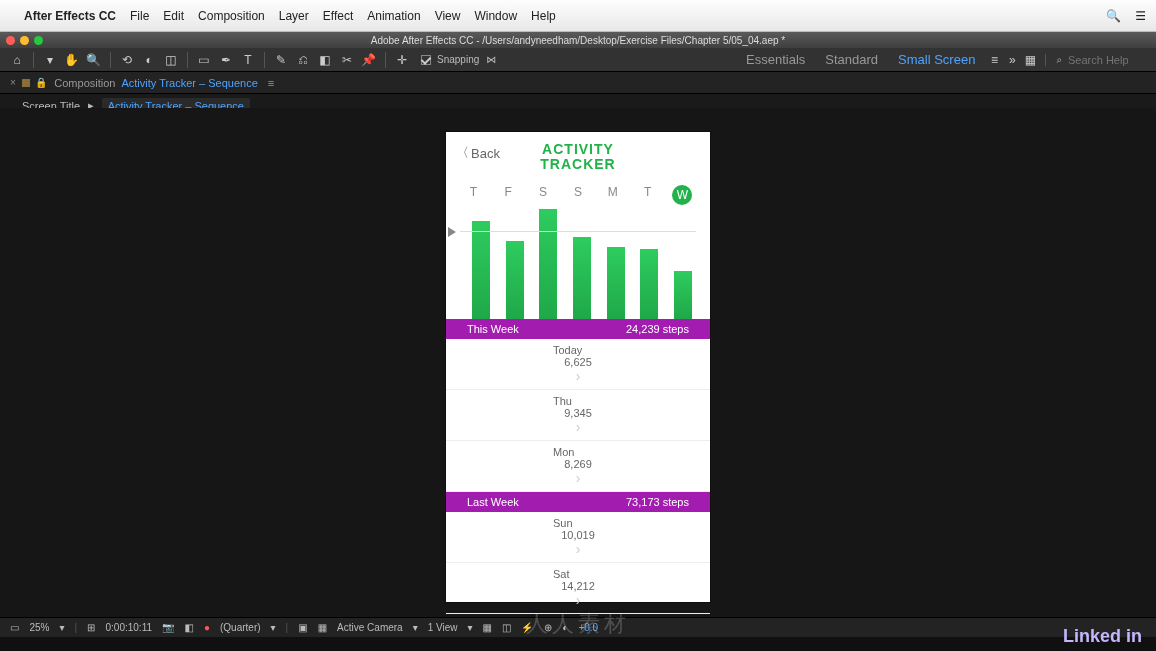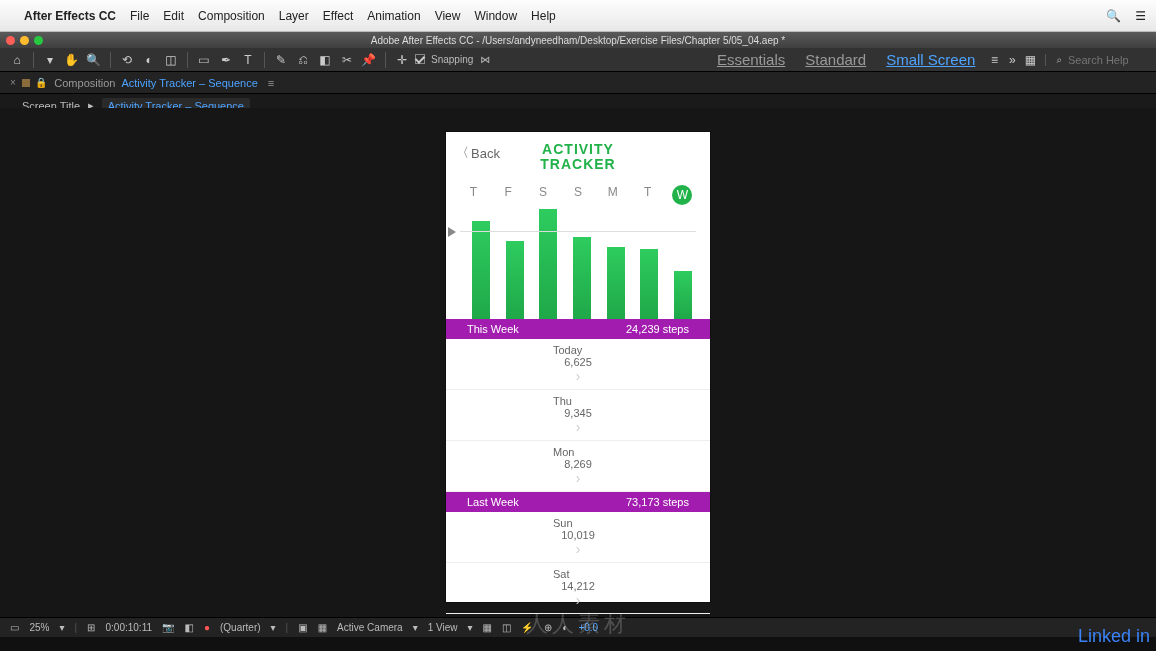--- a/index.html
+++ b/index.html
@@ -17,21 +17,21 @@
 .traffic span { width: 9px; height: 9px; border-radius: 50%; display: inline-block; }
 .tl-red{background:#ff5f57}.tl-yel{background:#febc2e}.tl-grn{background:#28c840}
 
 
 .toolbar { height: 24px; background: #323232; border-bottom: 1px solid #000; display: flex; align-items: center; padding: 0 8px; gap: 4px; font-size: 10px; color: #bbb; }
 .tool-ico { width: 18px; height: 18px; display: inline-flex; align-items: center; justify-content: center; color: #ccc; font-size: 12px; }
 .tool-sep { width: 1px; height: 16px; background: #555; margin: 0 3px; }
 .checkbox { width: 10px; height: 10px; border: 1px solid #888; display: inline-block; margin-right: 3px; position: relative; }
 .checkbox.checked::after { content: ''; position: absolute; left: 1px; top: -1px; width: 4px; height: 7px; border: solid #ccc; border-width: 0 2px 2px 0; transform: rotate(45deg); }
 .workspace-tabs { margin-left: auto; display: flex; gap: 0; align-items: center; }
-.ws-tab { padding: 2px 10px; color: #999; font-size: 15px; text-decoration: underline; }
+.ws-tab { padding: 2px 10px; color: #999; font-size: 13px; }
 .ws-tab.active { color: #4da3ff; }
 .search-help { display: flex; align-items: center; gap: 6px; border-left: 1px solid #555; padding-left: 10px; margin-left: 6px; }
 
 
 .panel-tabs { height: 22px; background: #232323; display: flex; align-items: center; padding: 0 10px; font-size: 11px; color: #999; gap: 6px; border-bottom: 1px solid #000; }
 .panel-tabs .close-x { color: #888; font-size: 10px; }
 .panel-tabs .lock { font-size: 10px; }
 .panel-tabs .comp-link { color: #4da3ff; }
 
 
@@ -59,21 +59,21 @@
 .list-row .lbl { width: 50px; }
 .list-row .val { flex: 1; }
 .list-row .chev { color: #ccc; font-size: 14px; }
 .tabbar { margin-top: auto; height: 36px; border-top: 1px solid #ddd; display: flex; justify-content: space-around; align-items: center; }
 .tabbar .tb { color: #bbb; font-size: 16px; }
 .tabbar .tb.active { color: #1fb651; }
 
 
 .footer { position: absolute; bottom: 14px; left: 0; right: 0; height: 20px; background: #232323; border-top: 1px solid #000; display: flex; align-items: center; padding: 0 10px; gap: 10px; font-size: 10px; color: #bbb; }
 .footer .sep { color: #555; }
-.linkedin { position: absolute; right: 6px; bottom: 4px; color: #3b82f6; font-size: 18px; font-weight: 400; font-family: Arial; }
+.linkedin { position: absolute; right: 14px; bottom: 4px; color: #c4b5fd; font-size: 18px; font-weight: 700; font-family: Arial; }
 .watermark { position: absolute; left: 50%; bottom: 12px; transform: translateX(-50%); color: rgba(255,255,255,.2); font-size: 22px; letter-spacing: 4px; pointer-events: none; }
 .bottom-strip { position: absolute; bottom: 0; left: 0; right: 0; height: 14px; background: #101010; }
 </style>
 </head>
 <body>
 
 <div class="mac-menubar">
   <span class="apple"></span>
   <span class="app">After Effects CC</span>
   <span>File</span>
@@ -115,21 +115,21 @@
   <span class="tool-ico">✒</span>
   <span class="tool-ico">T</span>
   <span class="tool-sep"></span>
   <span class="tool-ico">✎</span>
   <span class="tool-ico">⎌</span>
   <span class="tool-ico">◧</span>
   <span class="tool-ico">✂</span>
   <span class="tool-ico">📌</span>
   <span class="tool-sep"></span>
   <span class="tool-ico">✛</span>
-  <span style="display:flex;align-items:flex-start;gap:3px;">
+  <span style="display:flex;align-items:flex-end;gap:3px;margin-left:6px">
     <span class="checkbox checked"></span>
     <span>Snapping</span>
     <span style="margin-left:4px">⋈</span>
   </span>
   <div class="workspace-tabs">
     <span class="ws-tab">Essentials</span>
     <span class="ws-tab">Standard</span>
     <span class="ws-tab active">Small Screen</span>
     <span class="tool-ico">≡</span>
     <span class="tool-ico">»</span>

